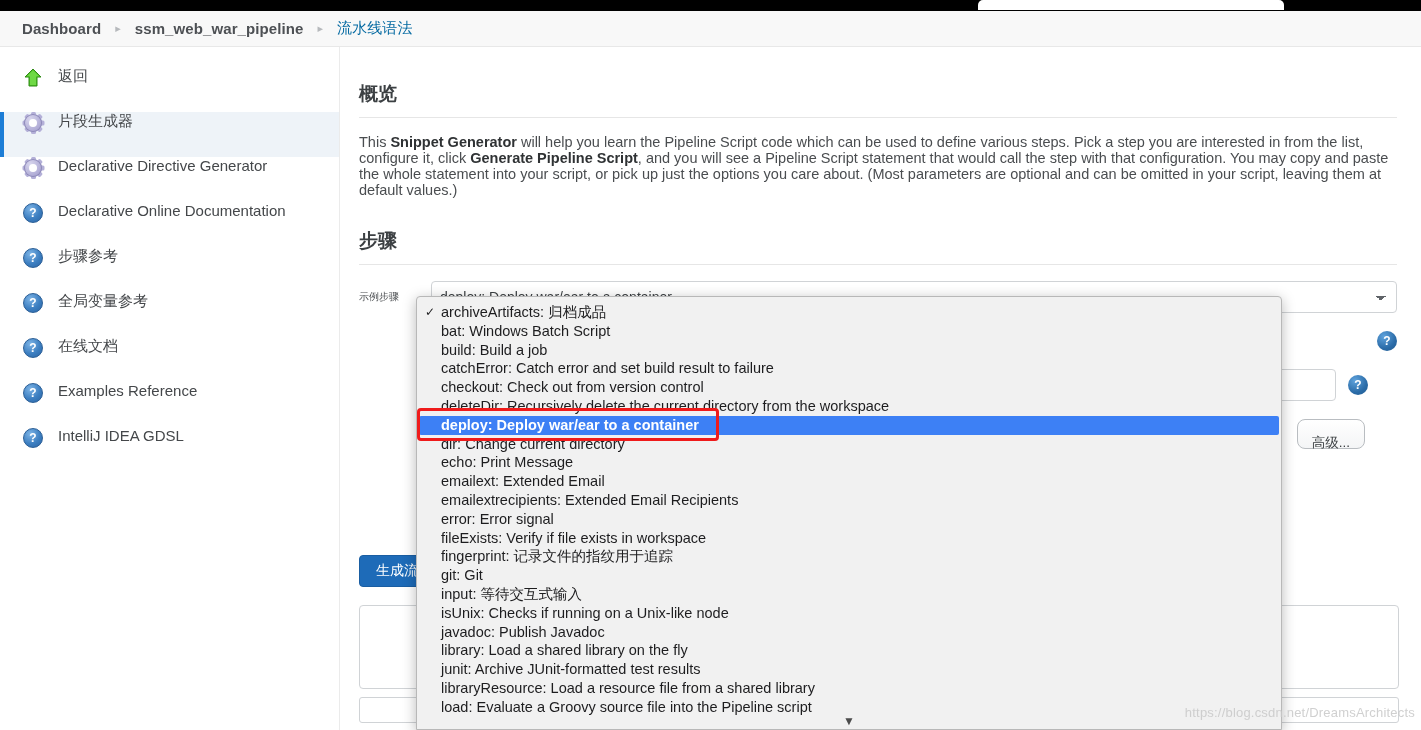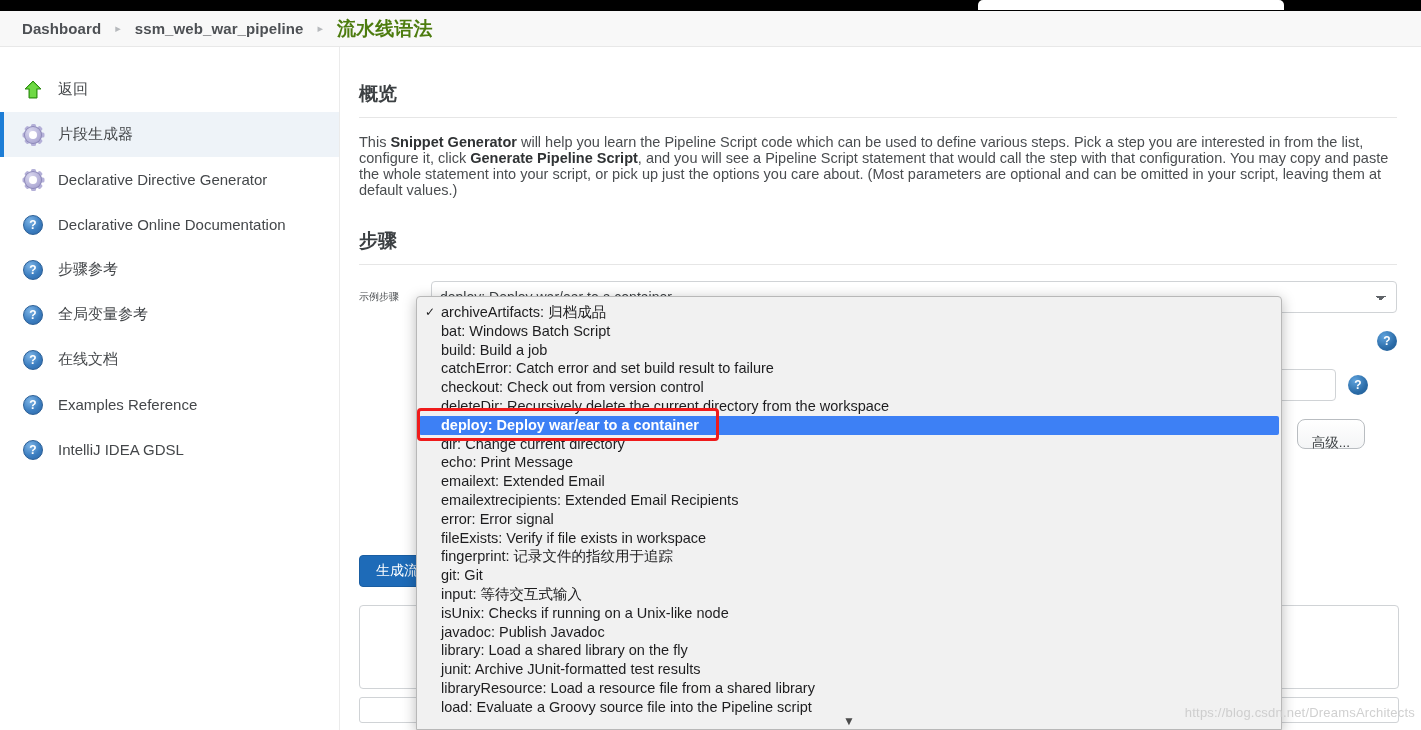--- a/index.html
+++ b/index.html
@@ -32,38 +32,38 @@
     background: #f8f8f8;
     border-bottom: 1px solid #e8e8e8;
     display: flex; align-items: center;
     padding-left: 22px;
   }
   .crumb {
     font-size: 15px; font-weight: bold;
     color: #4d5054; letter-spacing: .1px;
     white-space: nowrap;
   }
-  .crumb.cjk { font-weight: bold; font-size: 19px; color: #4d7c0f; }
+  .crumb.cjk { font-weight: normal; font-size: 15px; color: #0369a1; }
   .crumb-sep {
     margin: 0 14px; color: #b6b9bc; font-size: 11px;
     line-height: 1;
   }
 
   
   .sidebar {
     position: absolute; left: 0; top: 47px;
     width: 340px; height: 683px;
     background: #ffffff;
     border-right: 1px solid #ebebeb;
     padding-top: 20px;
   }
   .side-item {
     position: relative;
     height: 45px;
-    display: flex; align-items: center;
+    display: flex; 
     padding-left: 22px;
     cursor: pointer;
   }
   .side-item.active { background: #eef3f8; }
   .side-item.active::before {
     content: ""; position: absolute; left: 0; top: 0;
     width: 4px; height: 100%; background: #1d7dd6;
   }
   .side-ico {
     width: 22px; height: 22px; margin-right: 14px;

